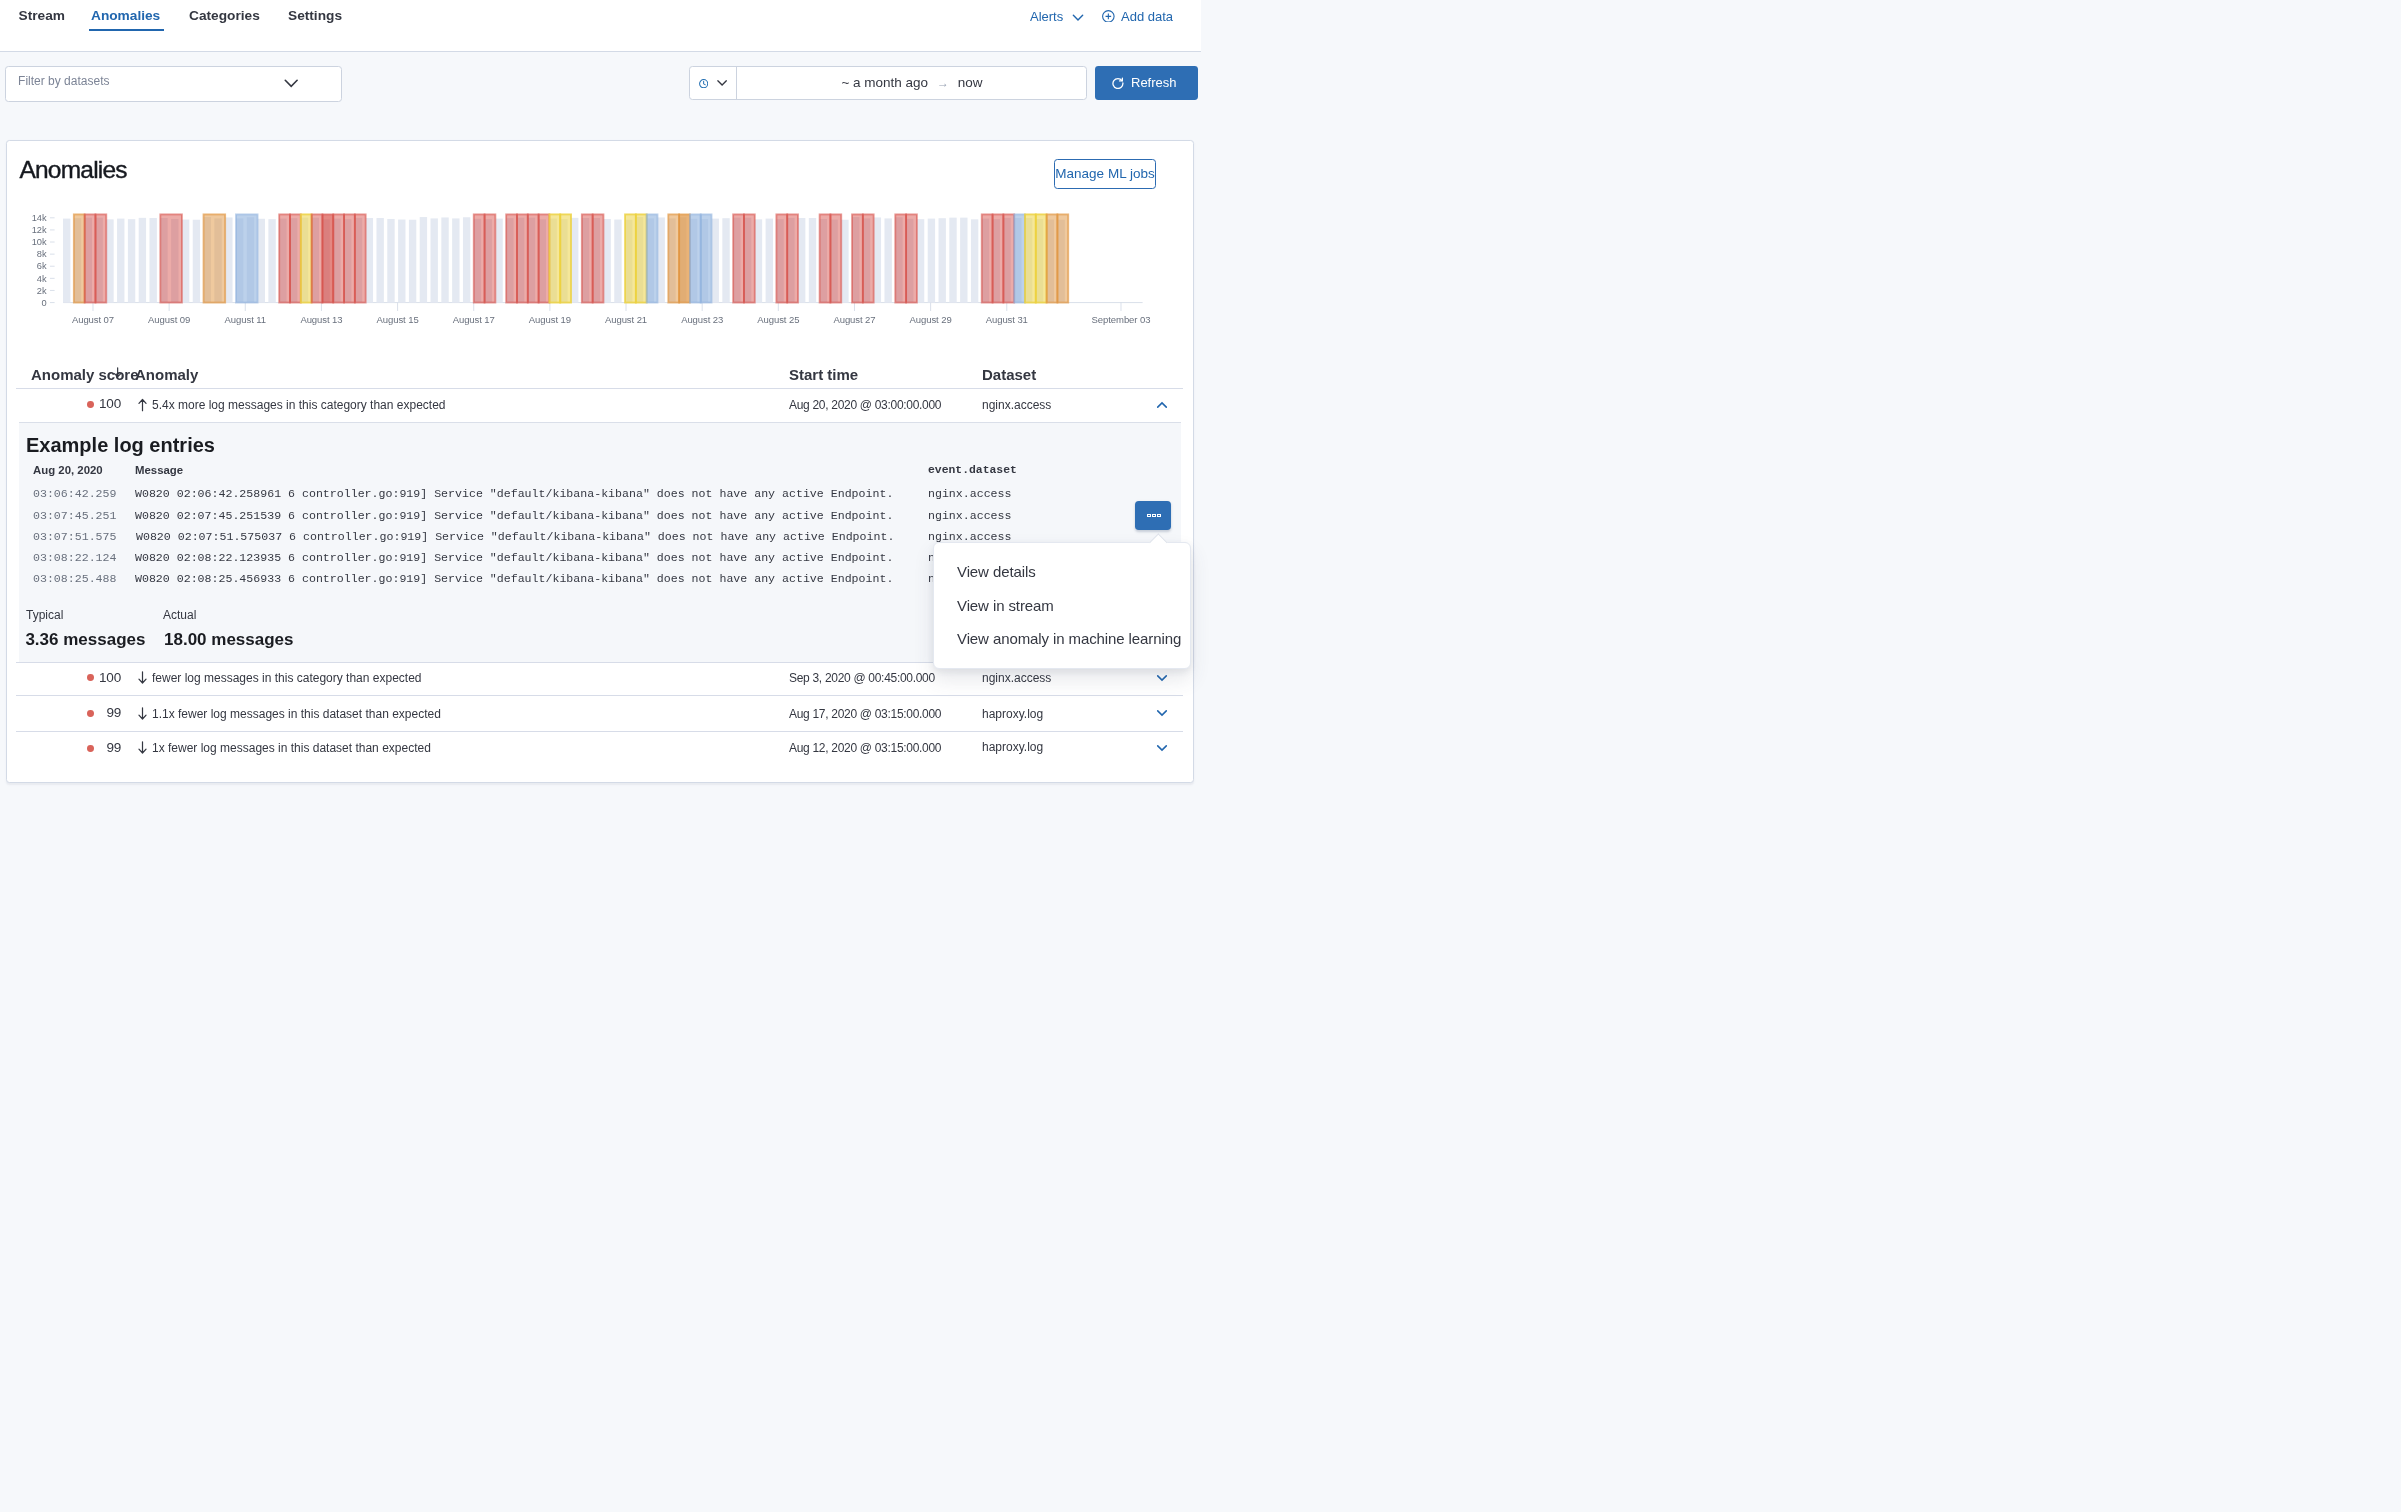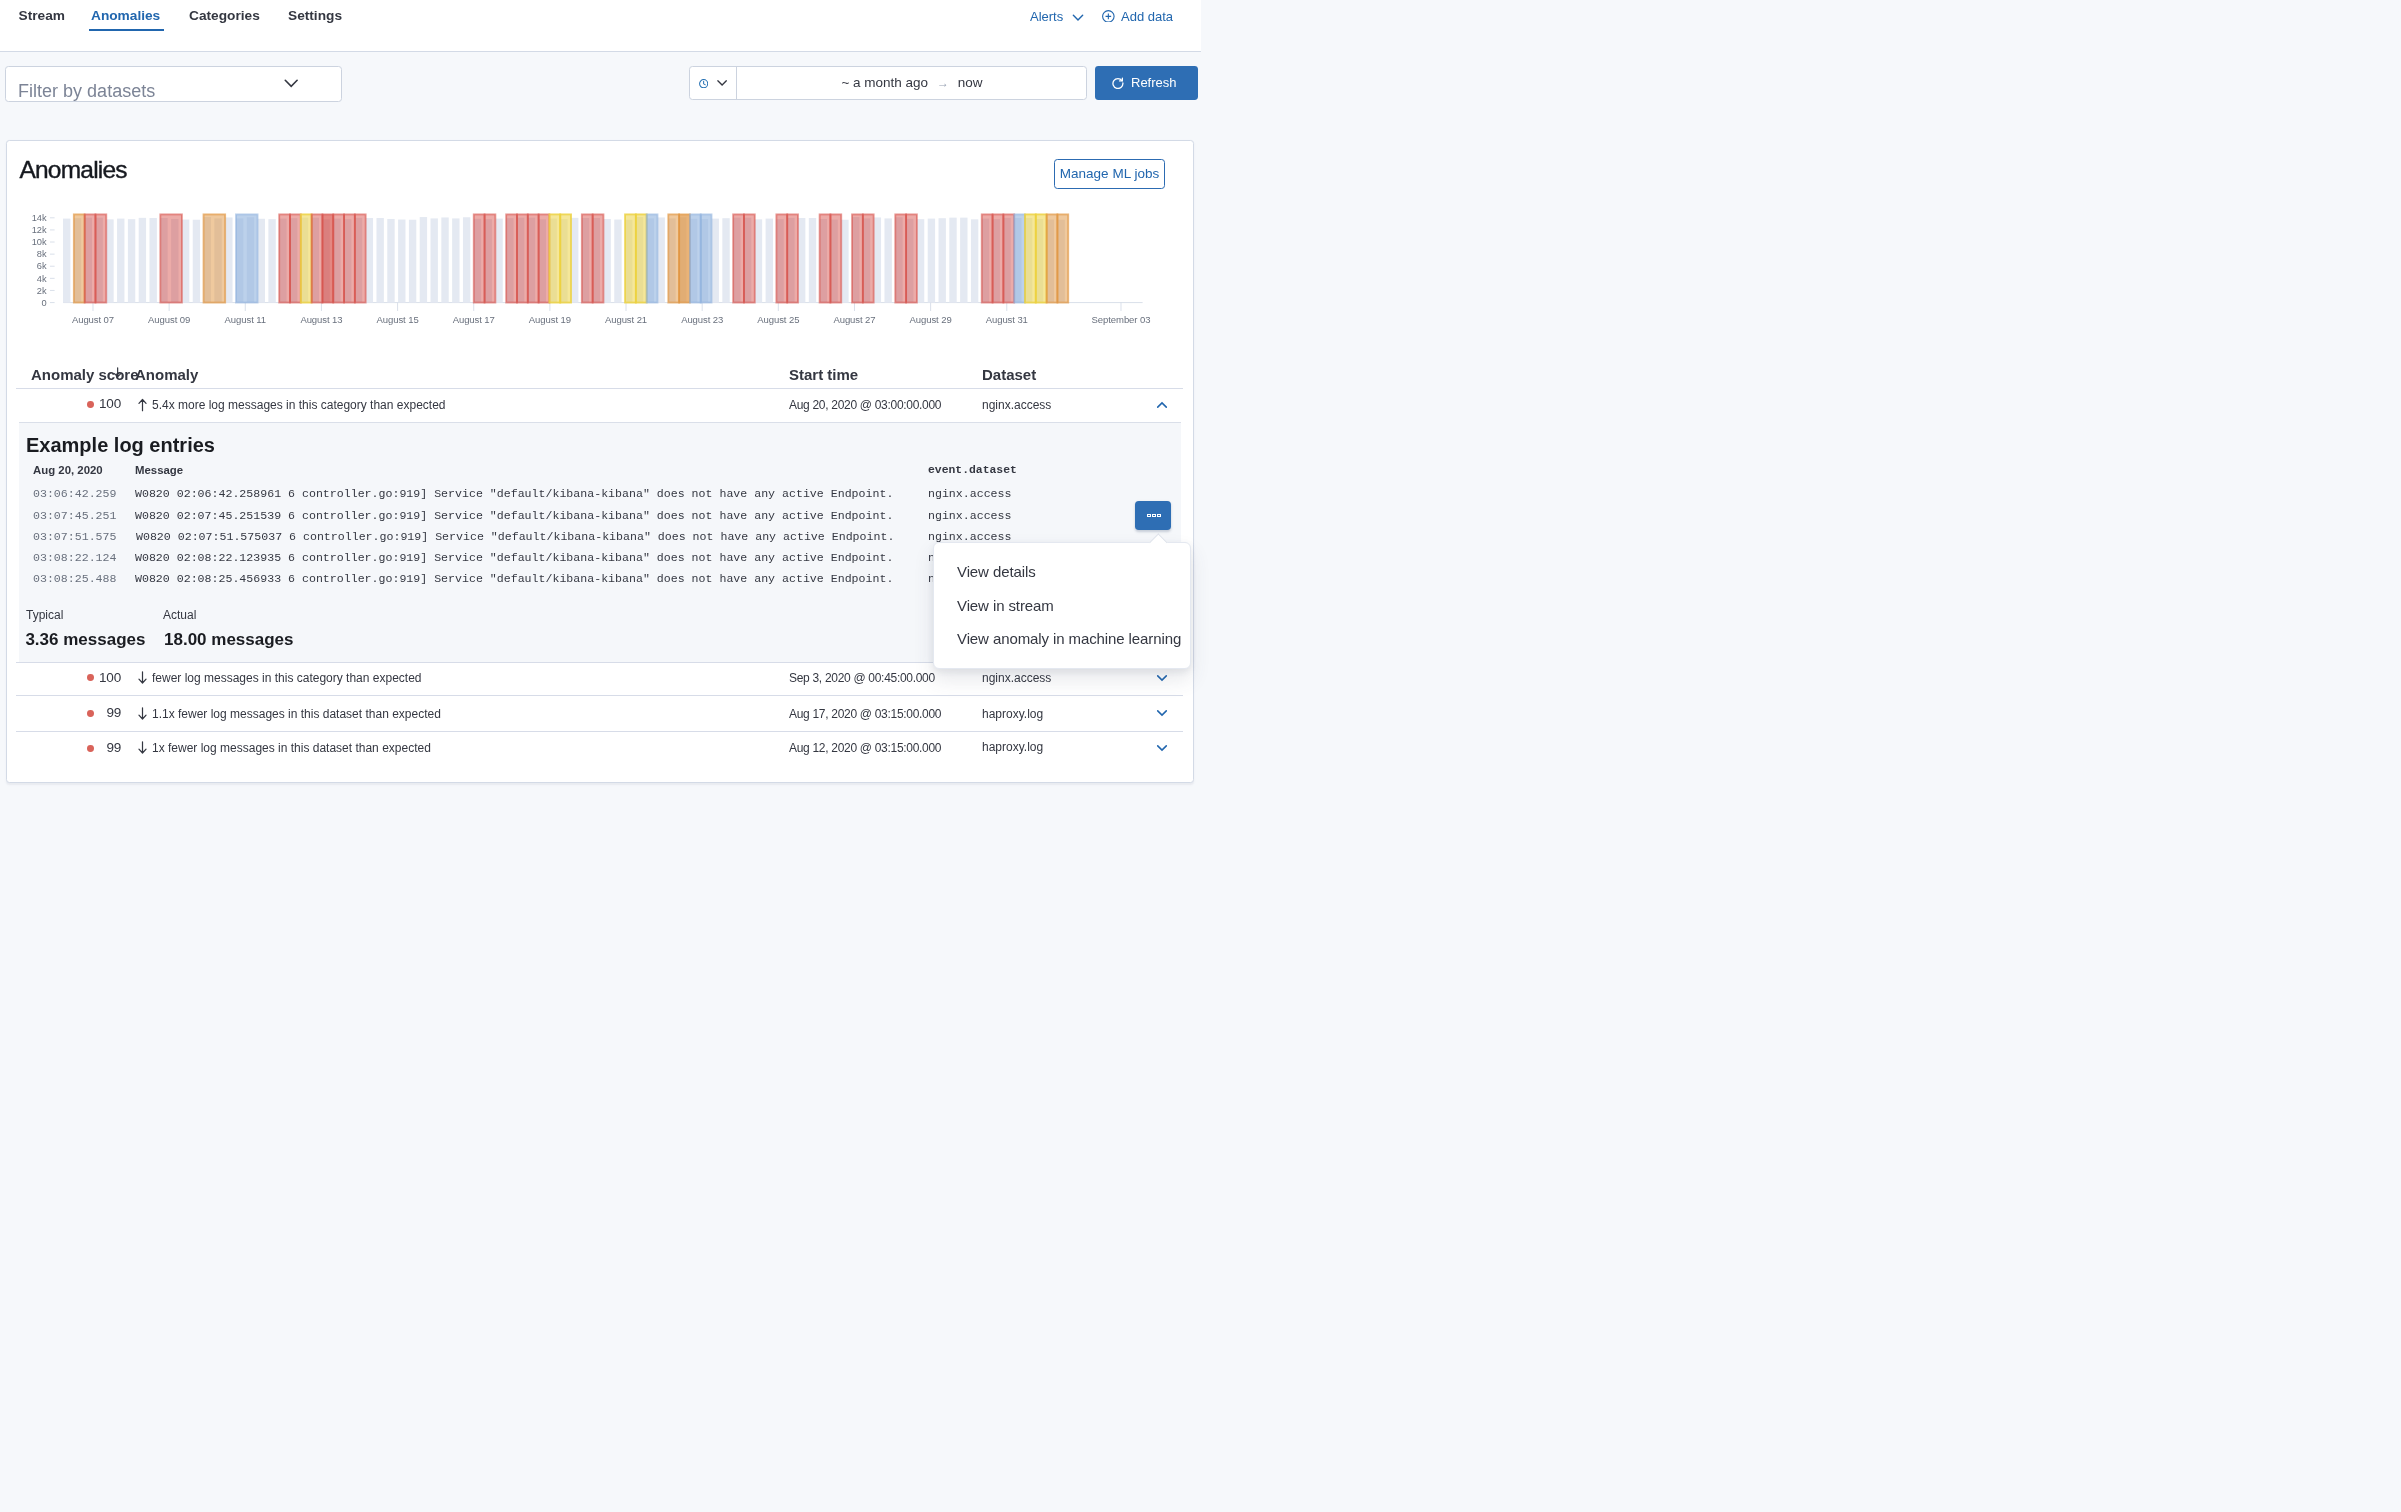--- a/index.html
+++ b/index.html
@@ -5,31 +5,31 @@
   * { margin:0; padding:0; box-sizing:border-box; }
   html,body { width:1201px; height:756px; font-family:"Liberation Sans", sans-serif; background:#f6f8fb; overflow:hidden; }
   .abs { position:absolute; }
   
   #hdr { position:absolute; left:0; top:0; width:1201px; height:52px; background:#fff; border-bottom:0.8px solid #d3dae6; }
   .tab { position:absolute; top:7.6px; font-size:13.7px; font-weight:700; color:#343741; letter-spacing:0; }
   .tab.active { color:#2166ae; }
   #underline { position:absolute; left:89px; top:29px; width:75px; height:1.7px; background:#2166ae; }
   .toplink { position:absolute; top:8.5px; font-size:13px; font-weight:400; color:#2166ae; }
   #filterbox { position:absolute; left:5.1px; top:66px; width:337px; height:36px; background:#fff; border:0.8px solid #ccd3df; border-radius:3.4px; }
-  #filterbox .ph { position:absolute; left:12px; top:14px; font-size:18px; color:#7c8496; }
+  #filterbox .ph { position:absolute; left:12px; top:7px; font-size:12px; color:#7c8496; }
   #timepick { position:absolute; left:689px; top:66px; width:398px; height:34px; background:#fff; border:0.8px solid #ccd3df; border-radius:3.4px; }
   #timepick .div { position:absolute; left:46px; top:0; width:0.8px; height:32px; background:#ccd3df; }
   #timepick .txt { position:absolute; left:47px; top:0; width:350px; height:32px; text-align:center; line-height:32px; font-size:13.5px; color:#343741; }
   #timepick .txt .arr { color:#98a2b3; padding:0 5.1px; font-size:12px; }
   #refresh { position:absolute; left:1095px; top:66px; width:103px; height:34px; background:#2e6eb4; border-radius:3.4px; color:#fff; font-size:13px; font-weight:500; line-height:34px; }
   #refresh span { position:absolute; left:36px; }
   
   #panel { position:absolute; left:5.5px; top:140px; width:1188px; height:643px; background:#fff; border:0.8px solid #d3dae6; border-radius:3.4px; box-shadow:0 1.7px 1.7px rgba(152,162,179,0.15); }
   #title { position:absolute; left:19.5px; top:156px; font-size:24.5px; font-weight:400; letter-spacing:-0.8px; color:#16191f; -webkit-text-stroke:0.4px #16191f; }
-  #managebtn { position:absolute; left:1054px; top:159px; width:111px; height:30px; border:0.8px solid #2c6bb2; border-radius:3.4px; color:#2166ae; font-size:13.5px; font-weight:500; text-align:center; line-height:28px; background:#fff; }
+  #managebtn { position:absolute; left:1054px; top:159px; width:102px; height:30px; border:0.8px solid #2c6bb2; border-radius:3.4px; color:#2166ae; font-size:13.5px; font-weight:500; text-align:center; line-height:28px; background:#fff; }
   
   .th { position:absolute; font-size:15px; font-weight:700; color:#343741; }
   .sep { position:absolute; left:16px; width:1167px; height:0.8px; background:#d7dce8; }
   .cell { position:absolute; font-size:12px; letter-spacing:0; color:#343741; }
   .cell.t { letter-spacing:-0.3px; }
   .dot { position:absolute; width:6.8px; height:6.8px; border-radius:50%; background:#d9635a; }
   .score { position:absolute; width:34px; text-align:right; font-size:13.5px; letter-spacing:-0.2px; color:#343741; }
   .chev { position:absolute; width:12px; height:12px; }
   
   #expand { position:absolute; left:18.6px; top:422px; width:1162px; height:240px; background:#f5f7fa; border-top:0.8px solid #dadfe9; }

